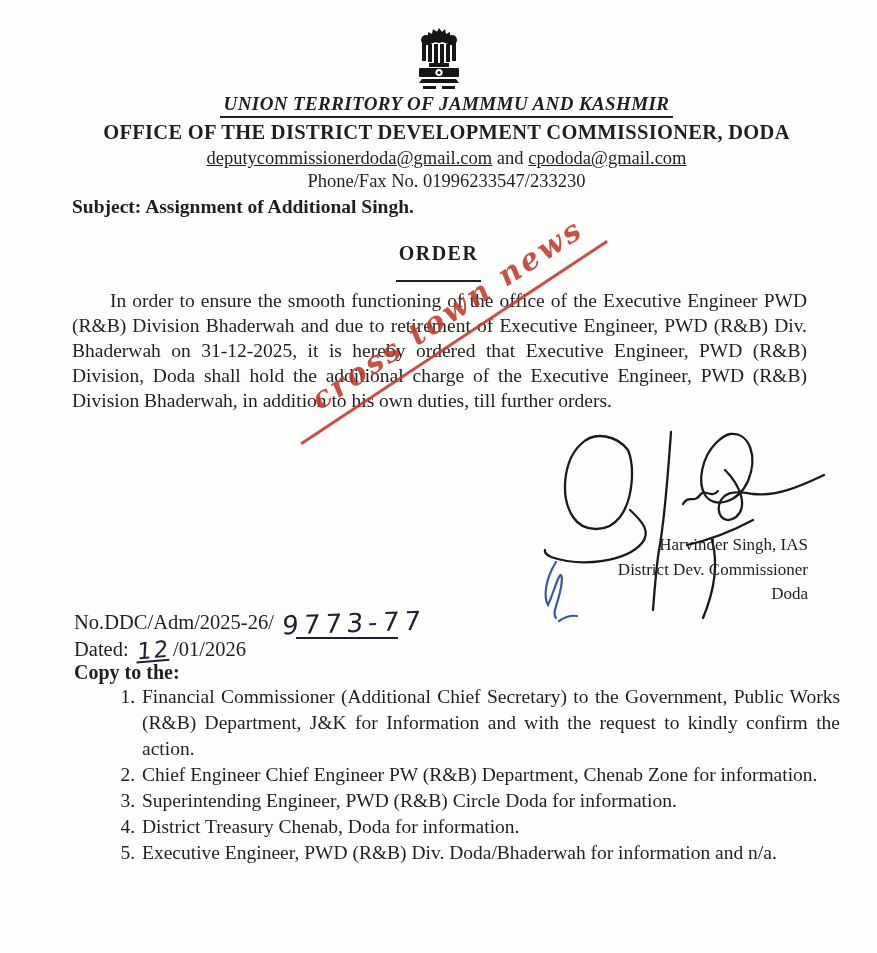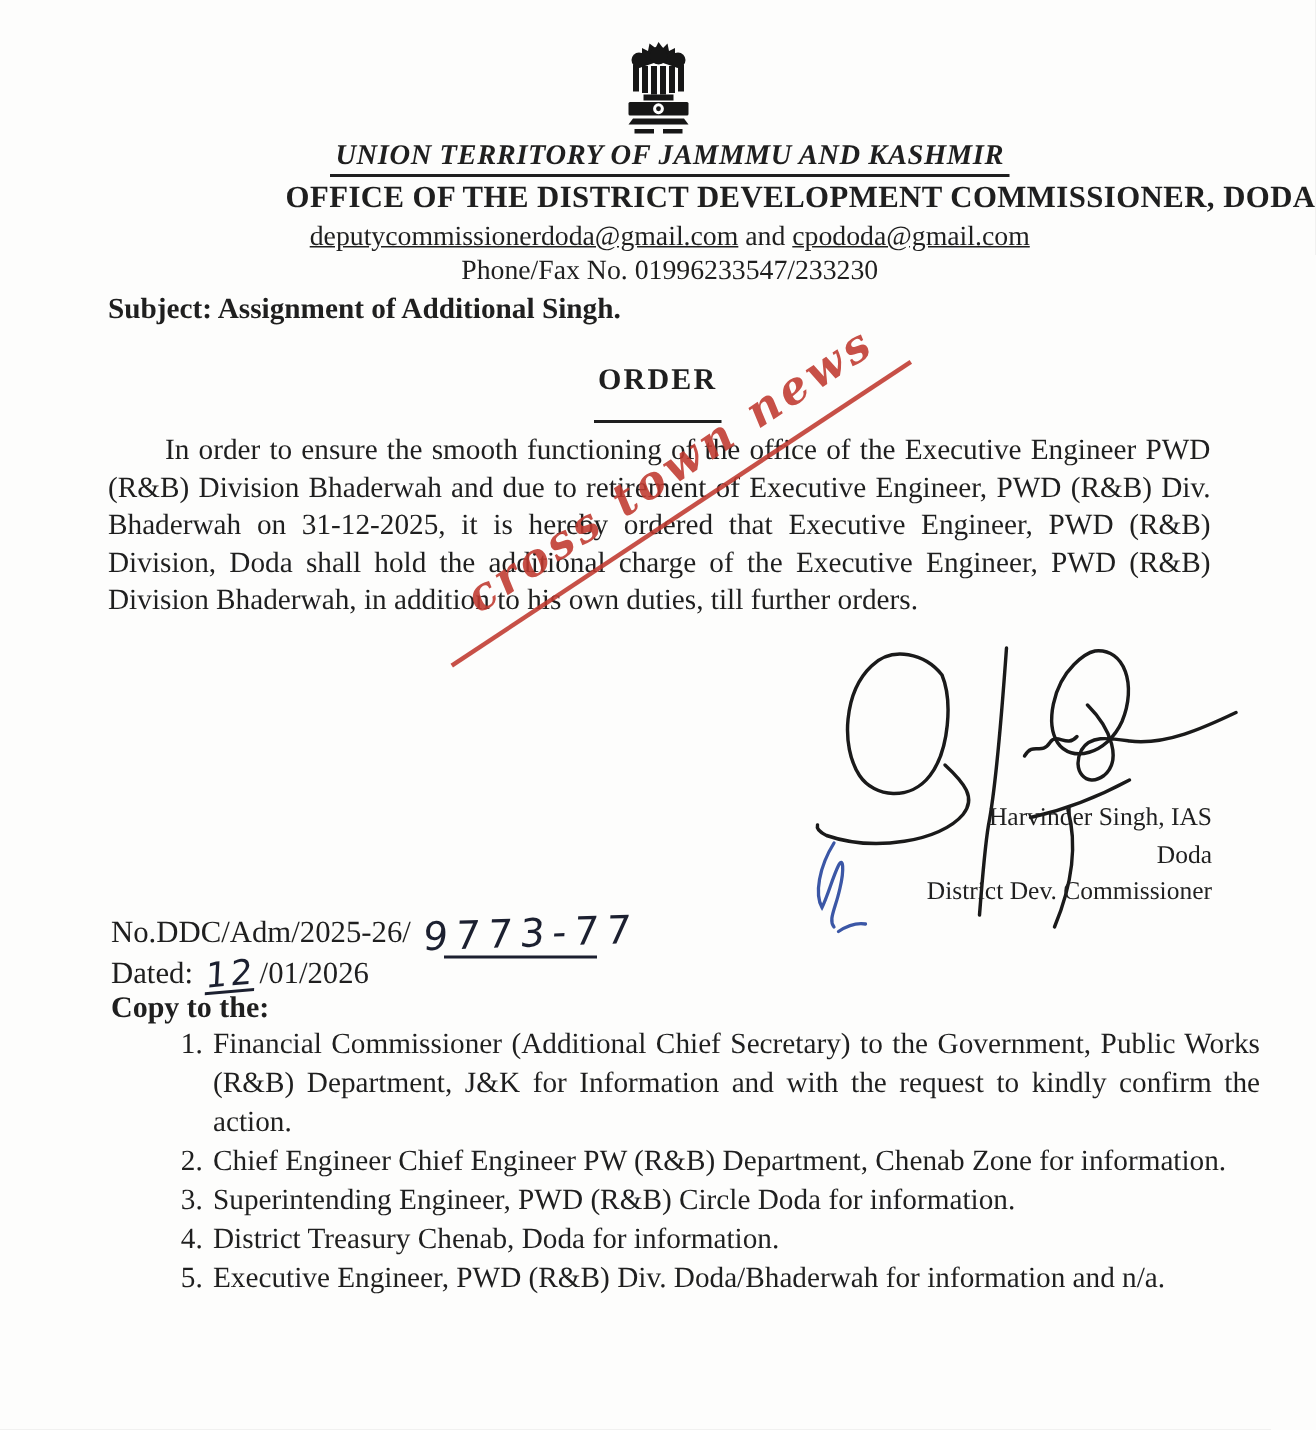--- a/index.html
+++ b/index.html
@@ -10,21 +10,21 @@
     background:#fdfdfc;
     font-family:"Liberation Serif", serif;
     color:#1f1f1f;
     overflow:hidden;
   }
   
   .emblem{position:absolute;top:27px;left:50%;transform:translateX(-50%);}
   .hdr{position:absolute;top:92px;left:0;right:0;text-align:center;line-height:1.22;padding-left:16px;}
   .t1{font-size:19px;font-weight:bold;font-style:italic;display:inline-block;
       border-bottom:2px solid #1f1f1f;padding:0 4px 1px;letter-spacing:.4px;}
-  .t2{font-size:20.5px;font-weight:bold;letter-spacing:.3px;margin-top:2px;text-align:right;}
+  .t2{font-size:20.5px;font-weight:bold;letter-spacing:.3px;margin-top:2px;}
   .emails{font-size:18.5px;margin-top:2px;}
   .emails .u{text-decoration:underline;}
   .phone{font-size:18.5px;}
   
   .subject{position:absolute;top:196px;left:72px;font-size:19.5px;font-weight:bold;}
   .order-title{position:absolute;top:242px;left:0;right:0;text-align:center;}
   .order-title span{font-size:20px;font-weight:bold;letter-spacing:1.5px;
       border-bottom:2px solid #1f1f1f;padding:0 3px 16px;}
   
   .body-par{position:absolute;top:288px;left:72px;width:735px;margin:0;
@@ -120,22 +120,22 @@
     <path d="M187 128 C 194 154, 188 182, 178 206"></path>
   </svg>
 
   <svg class="bluemark" width="60" height="80" viewBox="0 0 60 80" aria-hidden="true">
     <path d="M21 12 C 11 28, 8 46, 13 55 C 17 47, 20 35, 24 27 C 27 21, 28 29, 25 42 C 22 56, 17 63, 21 68"></path>
     <path d="M24 71 C 30 67, 36 65, 42 66"></path>
   </svg>
 
   <div class="signatory">
     <div>Harvinder Singh, IAS</div>
+    <div>District Dev. Commissioner</div>
     <div>Doda</div>
-    <div>District Dev. Commissioner</div>
   </div>
 
   <div class="ref-no"><span>No.DDC/Adm/2025-26/</span><span class="hand hand-no">9773-77</span></div>
   <div class="num-underline"></div>
   <div class="ref-dated"><span>Dated: </span><span class="hand hand-date">12</span><span>/01/2026</span></div>
 
   <div class="copy-heading">Copy to the:</div>
   <ol class="copy-list">
     <li>Financial Commissioner (Additional Chief Secretary) to the Government, Public Works (R&amp;B) Department, J&amp;K for Information and with the request to kindly confirm the action.</li>
     <li>Chief Engineer Chief Engineer PW (R&amp;B) Department, Chenab Zone for information.</li>

